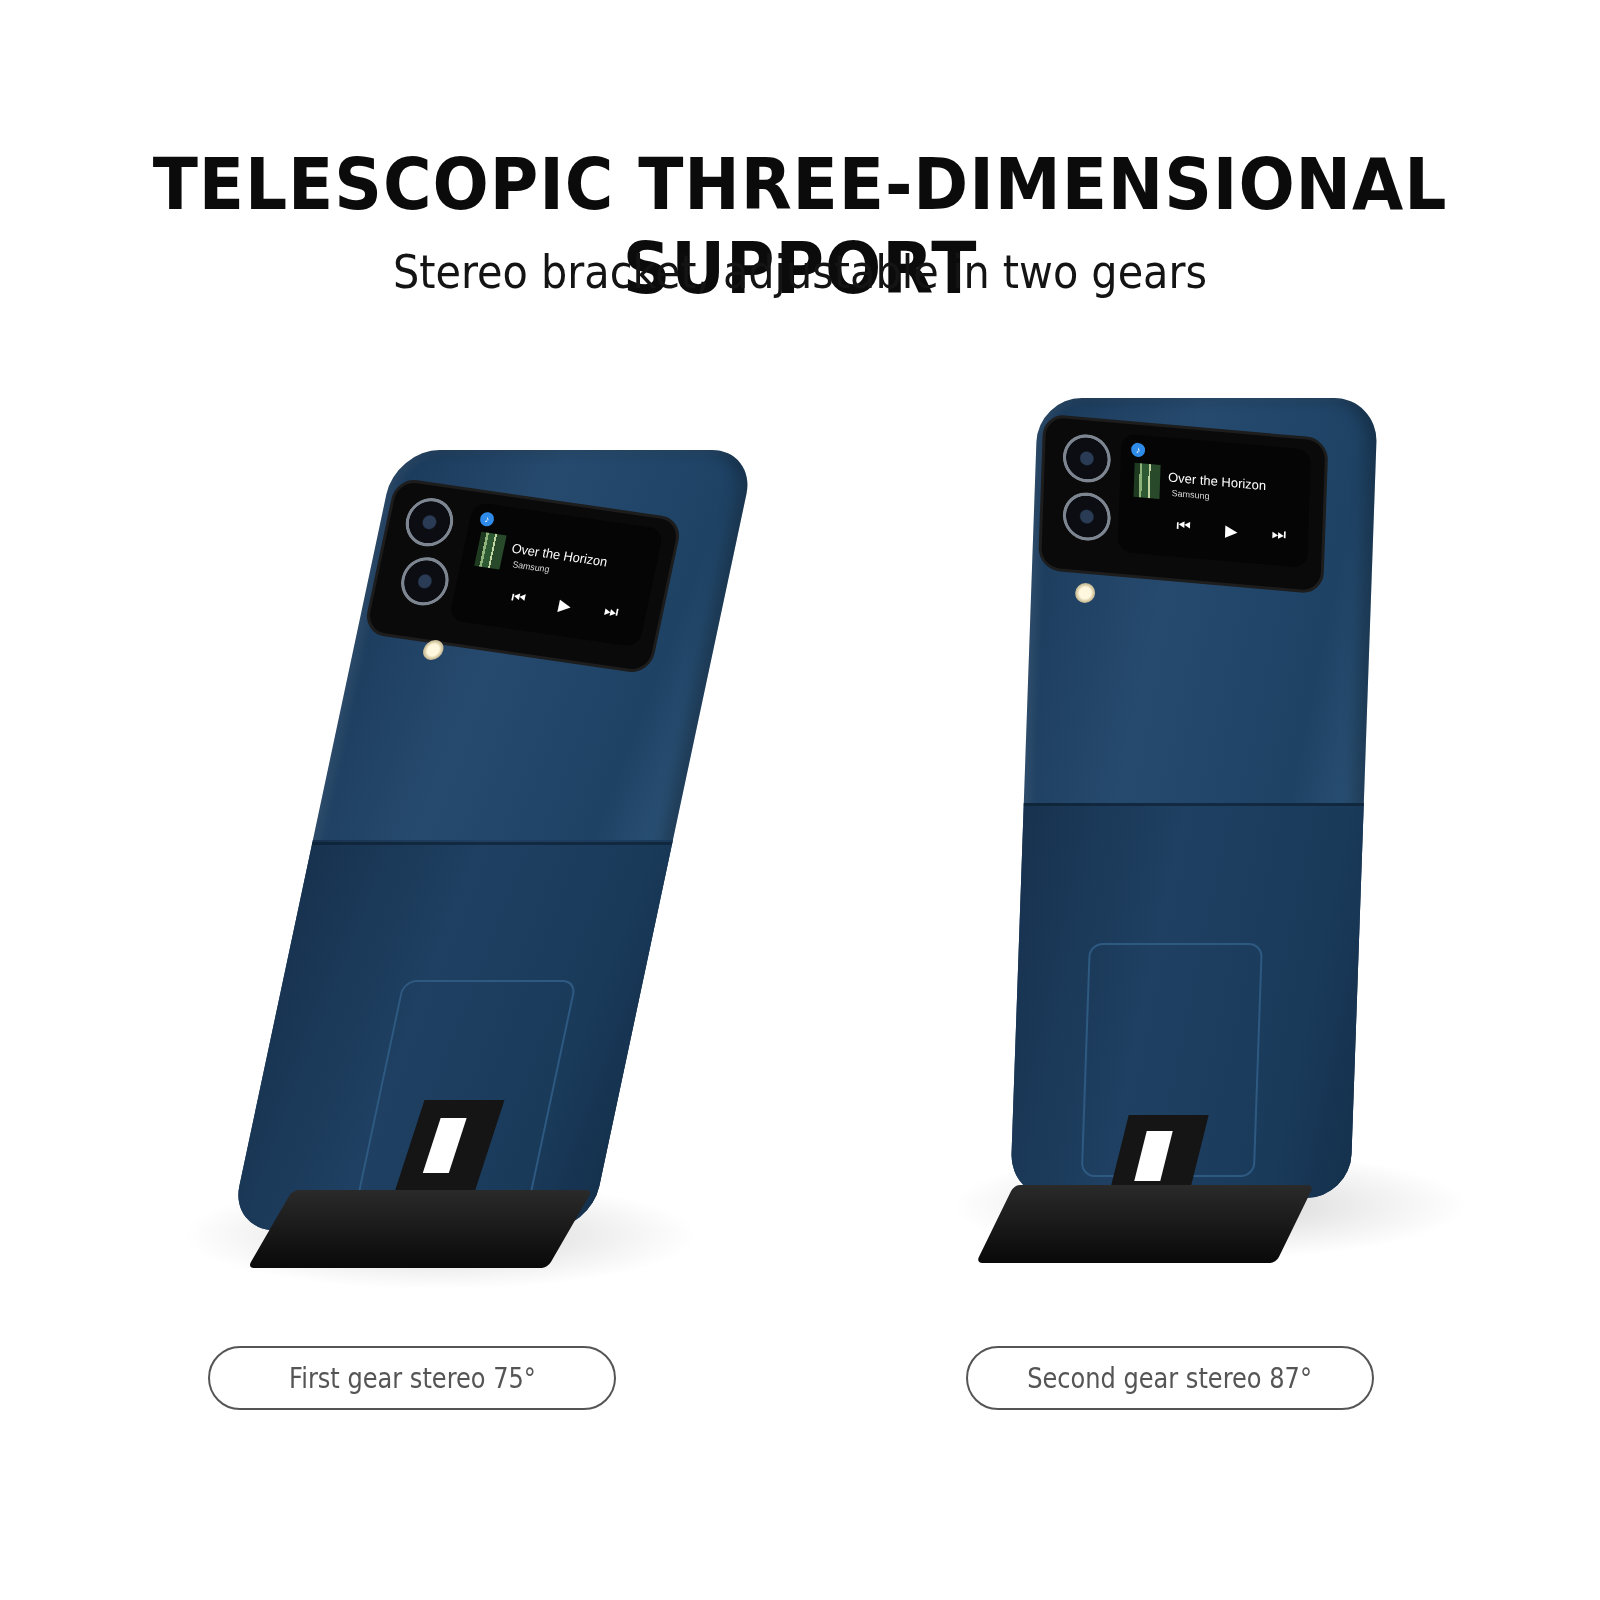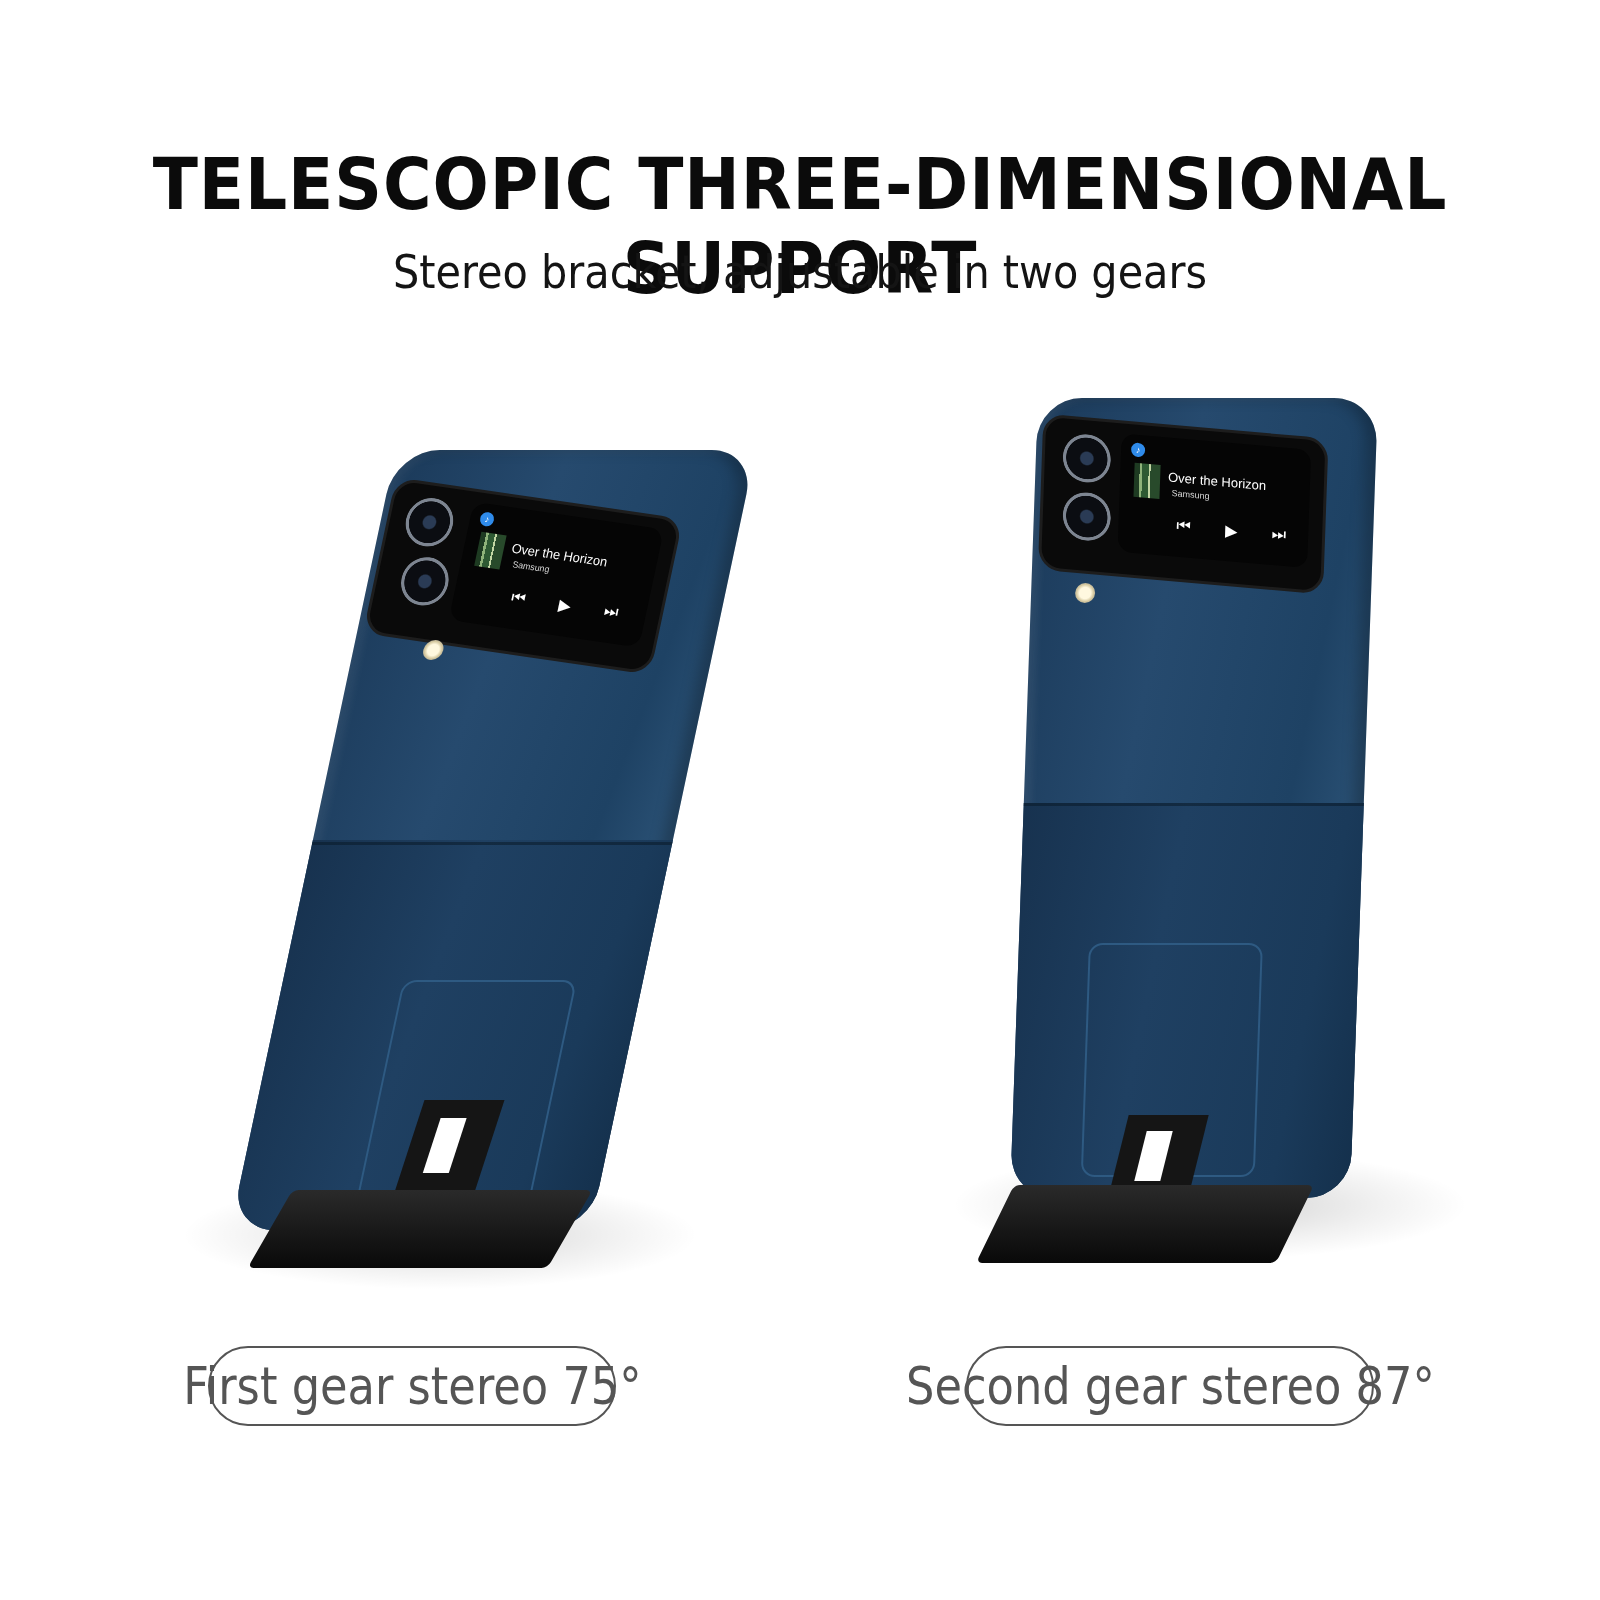--- a/index.html
+++ b/index.html
@@ -21,21 +21,21 @@
   .screen .art { position: absolute; left: 14px; top: 28px; width: 26px; height: 34px; background: linear-gradient(90deg, #1e3b22 0 20%, #8fb37a 20% 30%, #2e5a33 30% 55%, #c2d6a4 55% 62%, #284a2b 62% 100%); }
   .screen .track { position: absolute; left: 48px; top: 32px; font-size: 13px; white-space: nowrap; }
   .screen .artist { position: absolute; left: 52px; top: 50px; font-size: 9px; color: #d8d8d8; }
   .screen .controls { position: absolute; left: 58px; top: 78px; width: 110px; display: flex; justify-content: space-between; font-size: 16px; }
 
   .kick { position: absolute; border: 2px solid #2e5a82; border-radius: 14px; }
   .stand-base { position: absolute; background: linear-gradient(180deg, #2a2a2a, #090909); border-radius: 6px; }
   .stand-arm { position: absolute; background: #151515; }
   .stand-arm .slot { position: absolute; background: #fff; }
 
-  .pill { position: absolute; height: 80px; border: 2px solid #555; border-radius: 40px; box-sizing: border-box; display: flex; align-items: center; justify-content: center; font-size: 52px; color: #555; font-family: "DejaVu Sans", sans-serif; white-space: nowrap; }
+  .pill { position: absolute; height: 64px; border: 2px solid #555; border-radius: 40px; box-sizing: border-box; display: flex; align-items: center; justify-content: center; font-size: 28px; color: #555; font-family: "DejaVu Sans", sans-serif; white-space: nowrap; }
   .pill span { display: inline-block; transform: scaleX(0.86); }
 </style>
 </head>
 <body>
 
 <div class="title">TELESCOPIC THREE-DIMENSIONAL SUPPORT</div>
 <div class="subtitle">Stereo bracket, adjustable in two gears</div>
 
 <div class="stage" style="left:0;top:0;width:800px;height:1600px;">
   <div class="shadow" style="left:180px;top:1180px;width:520px;height:110px;"></div>

